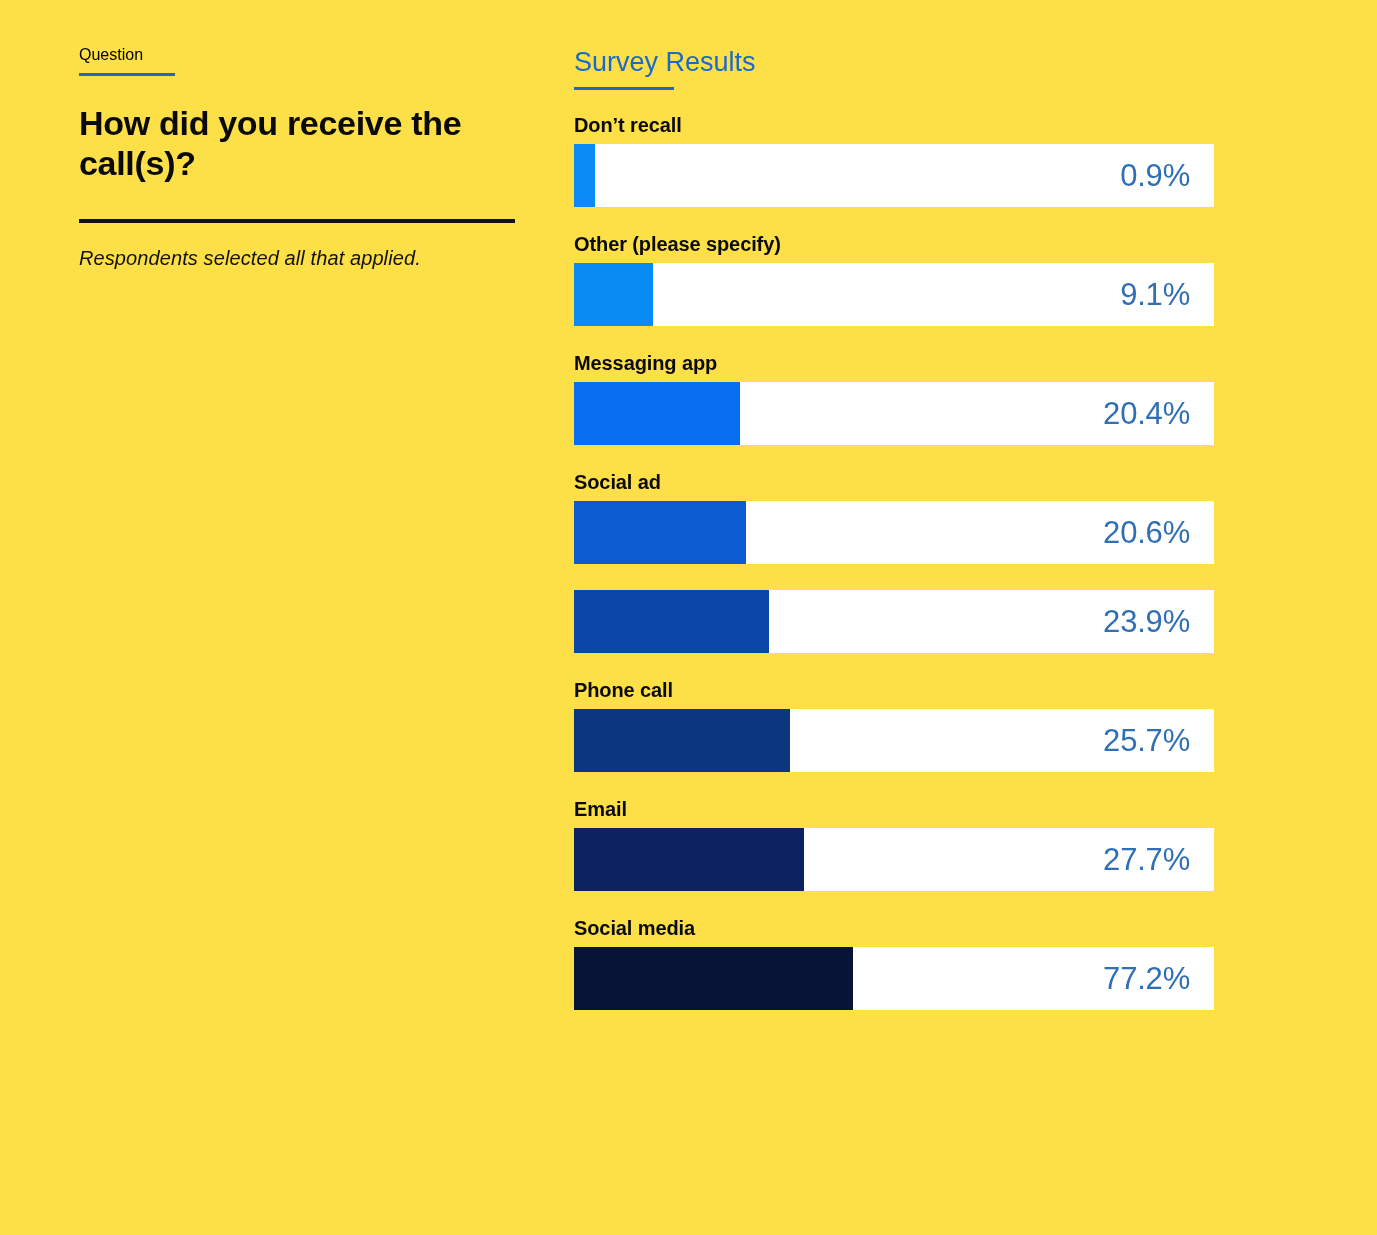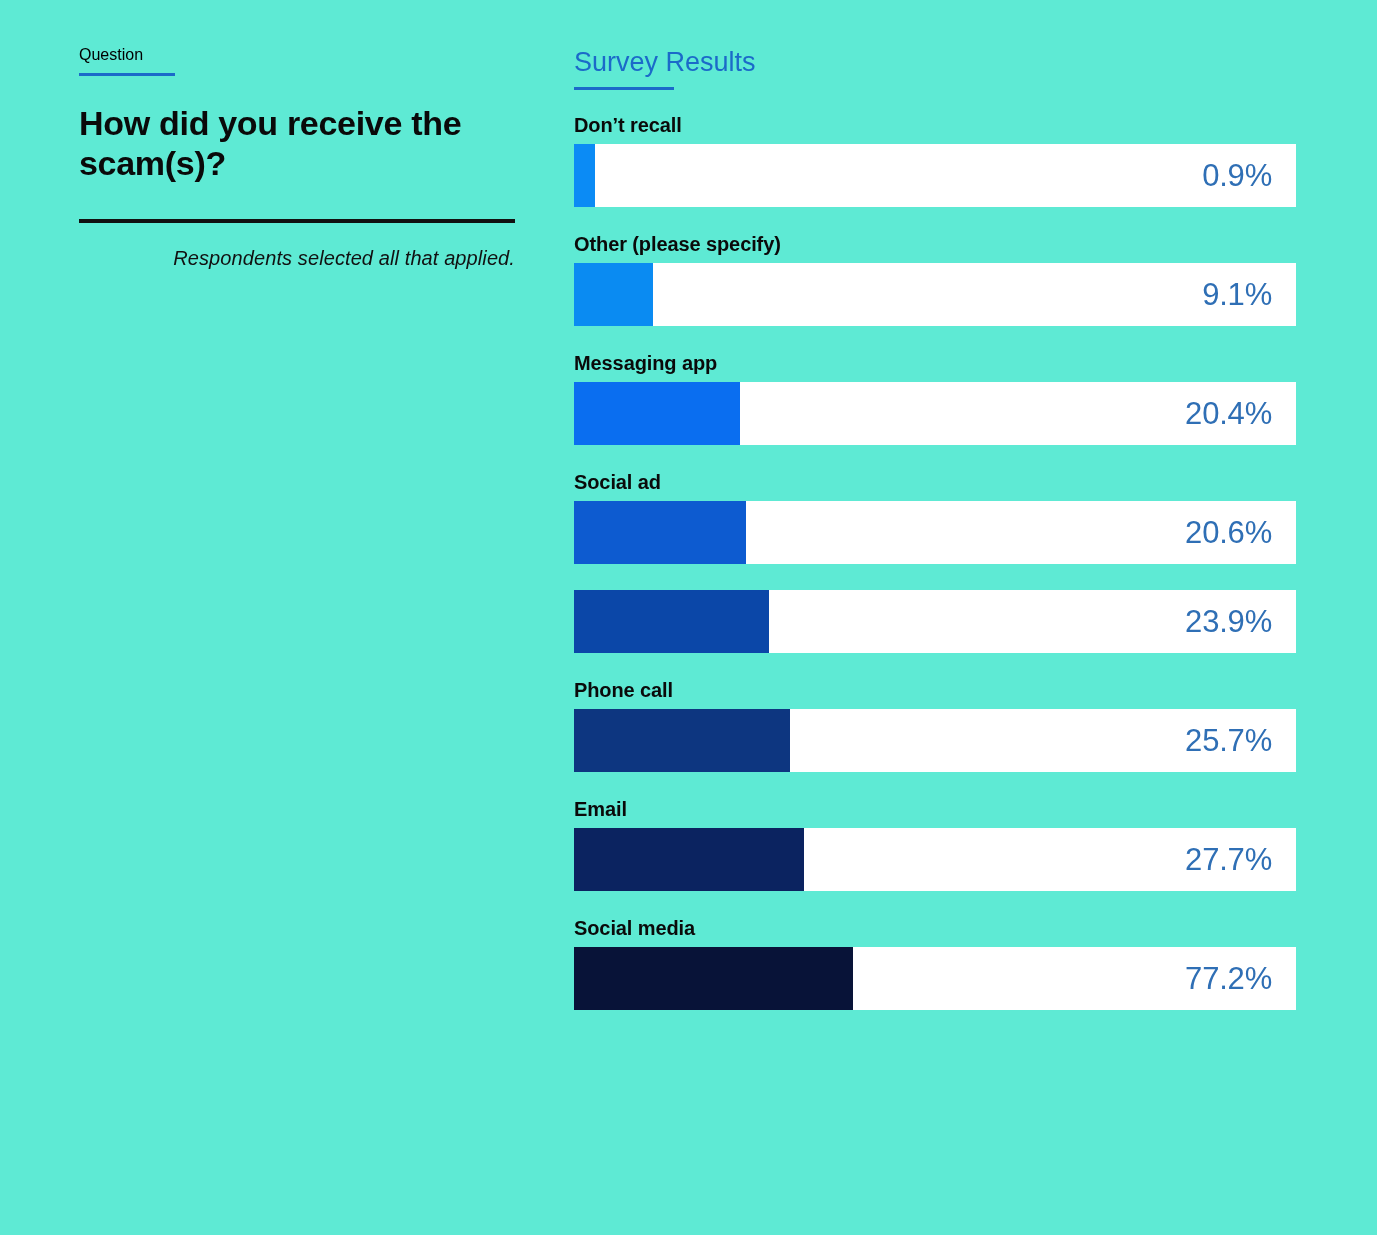--- a/index.html
+++ b/index.html
@@ -9,21 +9,21 @@
     height:1235px;
     background:#e3effc;
     font-family:"Liberation Sans", sans-serif;
     overflow:hidden;
   }
 
   .page {
     position:relative;
     width:1377px;
     height:1235px;
-    background:#5eead4;
+    background:#fde047;
   }
 
   
   .question-col {
     position:absolute;
     left:79px;
     top:46px;
     width:436px;
   }
   .eyebrow-rule {
@@ -48,21 +48,20 @@
     height:4px;
     background:#111111;
   }
 
   .note {
     margin-top:24px;
     font-size:20px;
     font-style:italic;
     color:#111111;
     letter-spacing:0.1px;
-    text-align:right;
   }
 
   
   .results-col {
     position:absolute;
     left:574px;
     top:46px;
     width:722px;
   }
 
@@ -89,21 +88,21 @@
   .bar-label {
     font-size:20px;
     font-weight:700;
     color:#0a0a0a;
     letter-spacing:-0.1px;
     margin-bottom:7px;
   }
 
   .bar-track {
     position:relative;
-    width:722px;
+    width:640px;
     height:63px;
     background:#ffffff;
     display:flex;
     align-items:flex-start;
   }
 
   .bar-fill {
     height:63px;
     flex:none;
   }
@@ -121,21 +120,21 @@
   }
 </style>
 </head>
 <body>
 
 <div class="page">
 
   <div class="question-col">
     <div>Question</div>
     <div class="eyebrow-rule"></div>
-    <div class="question-title">How did you receive the scam(s)?</div>
+    <div class="question-title">How did you receive the call(s)?</div>
     <div class="divider"></div>
     <div class="note">Respondents selected all that applied.</div>
   </div>
 
   <div class="results-col">
     <div class="results-eyebrow">Survey Results</div>
     <div class="results-rule"></div>
     <div class="bars" id="bars">
         <div class="bar-row">
           <div class="bar-label">Don’t recall</div>

